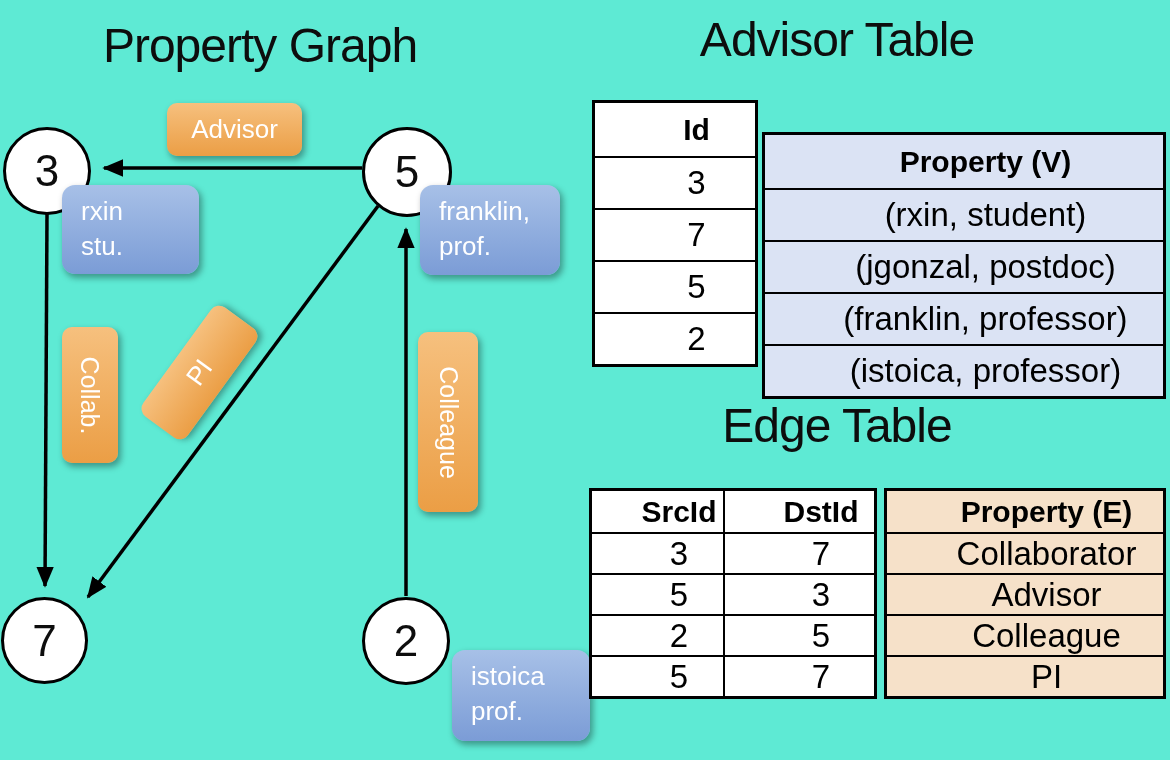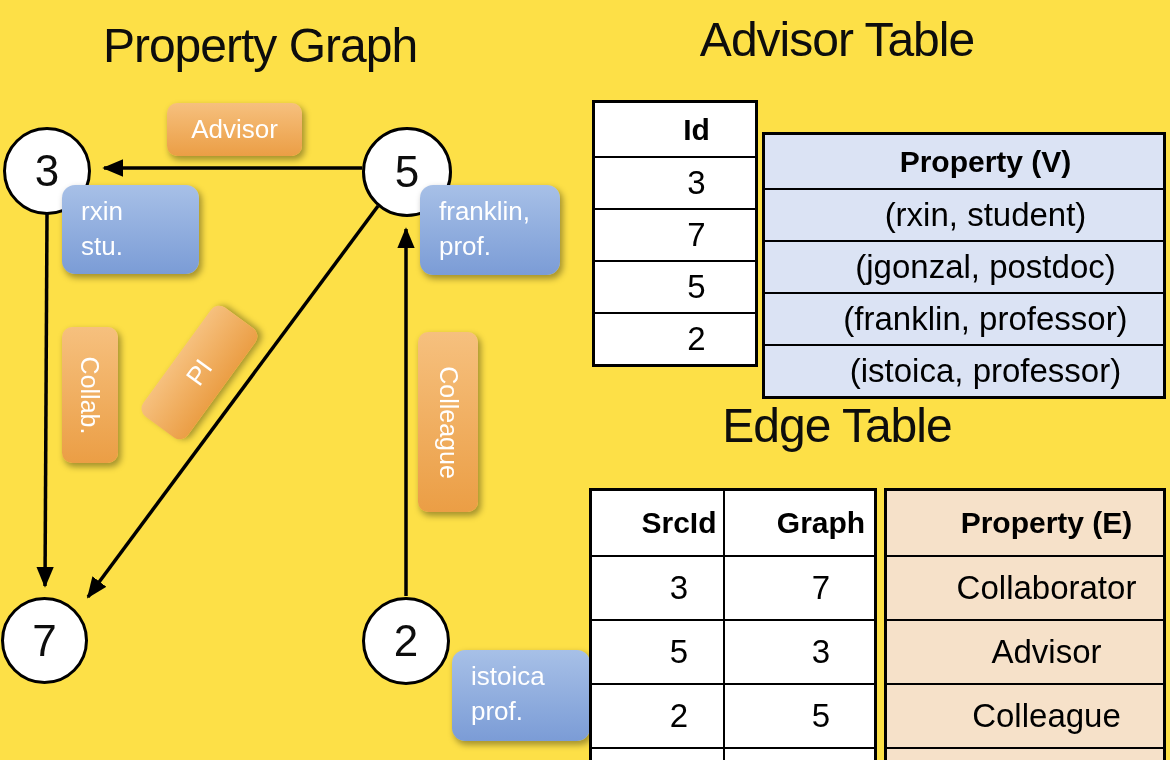--- a/index.html
+++ b/index.html
@@ -1,18 +1,18 @@
 <!DOCTYPE html>
 <html><head>
 <meta charset="utf-8">
 <style>
   html,body { margin:0; padding:0; background:#ffffff; }
   #stage {
     position:relative; width:1170px; height:760px; overflow:hidden;
-    background:#fde047; font-family:"Liberation Sans", sans-serif; color:#000;
+    background:#5eead4; font-family:"Liberation Sans", sans-serif; color:#000;
   }
   .title {
     position:absolute; text-align:center; font-size:48px; font-weight:400;
     color:#0d0d0d; letter-spacing:-1px; white-space:nowrap;
   }
   
   .gnode {
     position:absolute; box-sizing:border-box; border:3.5px solid #000;
     border-radius:50%; background:#fff; display:flex; align-items:center;
     justify-content:center; font-size:44px; color:#0d0d0d;
@@ -44,21 +44,21 @@
   .tcell {
     box-sizing:border-box; display:flex; align-items:center; justify-content:center;
     font-size:33px; border-top:2.5px solid #000; white-space:nowrap;padding-left:43px;
   }
   .tcell.first { border-top:none; }
   .tcell.hdr { font-size:30px; font-weight:bold; }
   .vfill { background:#dbe3f4; }
   .efill { background:#f6e1c9; }
   .vh { height:53px; }
   .rh { height:52px; }
-  .eh { height:64px; }
+  .eh { height:41px; }
   .twogrid { display:grid; grid-template-columns:131px 1fr; }
   .bl { border-left:2.5px solid #000; }
 </style>
 </head>
 <body>
 
 <div id="stage">
 
   <div class="title" style="left:10px; top:18px; width:500px;">Property Graph</div>
 
@@ -128,21 +128,21 @@
     <div class="tcell rh vfill">(rxin, student)</div>
     <div class="tcell rh vfill">(jgonzal, postdoc)</div>
     <div class="tcell rh vfill">(franklin, professor)</div>
     <div class="tcell rh vfill">(istoica, professor)</div>
   </div>
 
   <div class="title" style="left:592px; top:398px; width:490px;">Edge Table</div>
 
   <div class="tcol twogrid" style="left:589px; top:488px; width:288px;">
     <div class="tcell hdr first eh">SrcId</div>
-    <div class="tcell hdr first eh bl">Graph</div>
+    <div class="tcell hdr first eh bl">DstId</div>
     <div class="tcell eh">3</div>
     <div class="tcell eh bl">7</div>
     <div class="tcell eh">5</div>
     <div class="tcell eh bl">3</div>
     <div class="tcell eh">2</div>
     <div class="tcell eh bl">5</div>
     <div class="tcell eh">5</div>
     <div class="tcell eh bl">7</div>
   </div>
 

